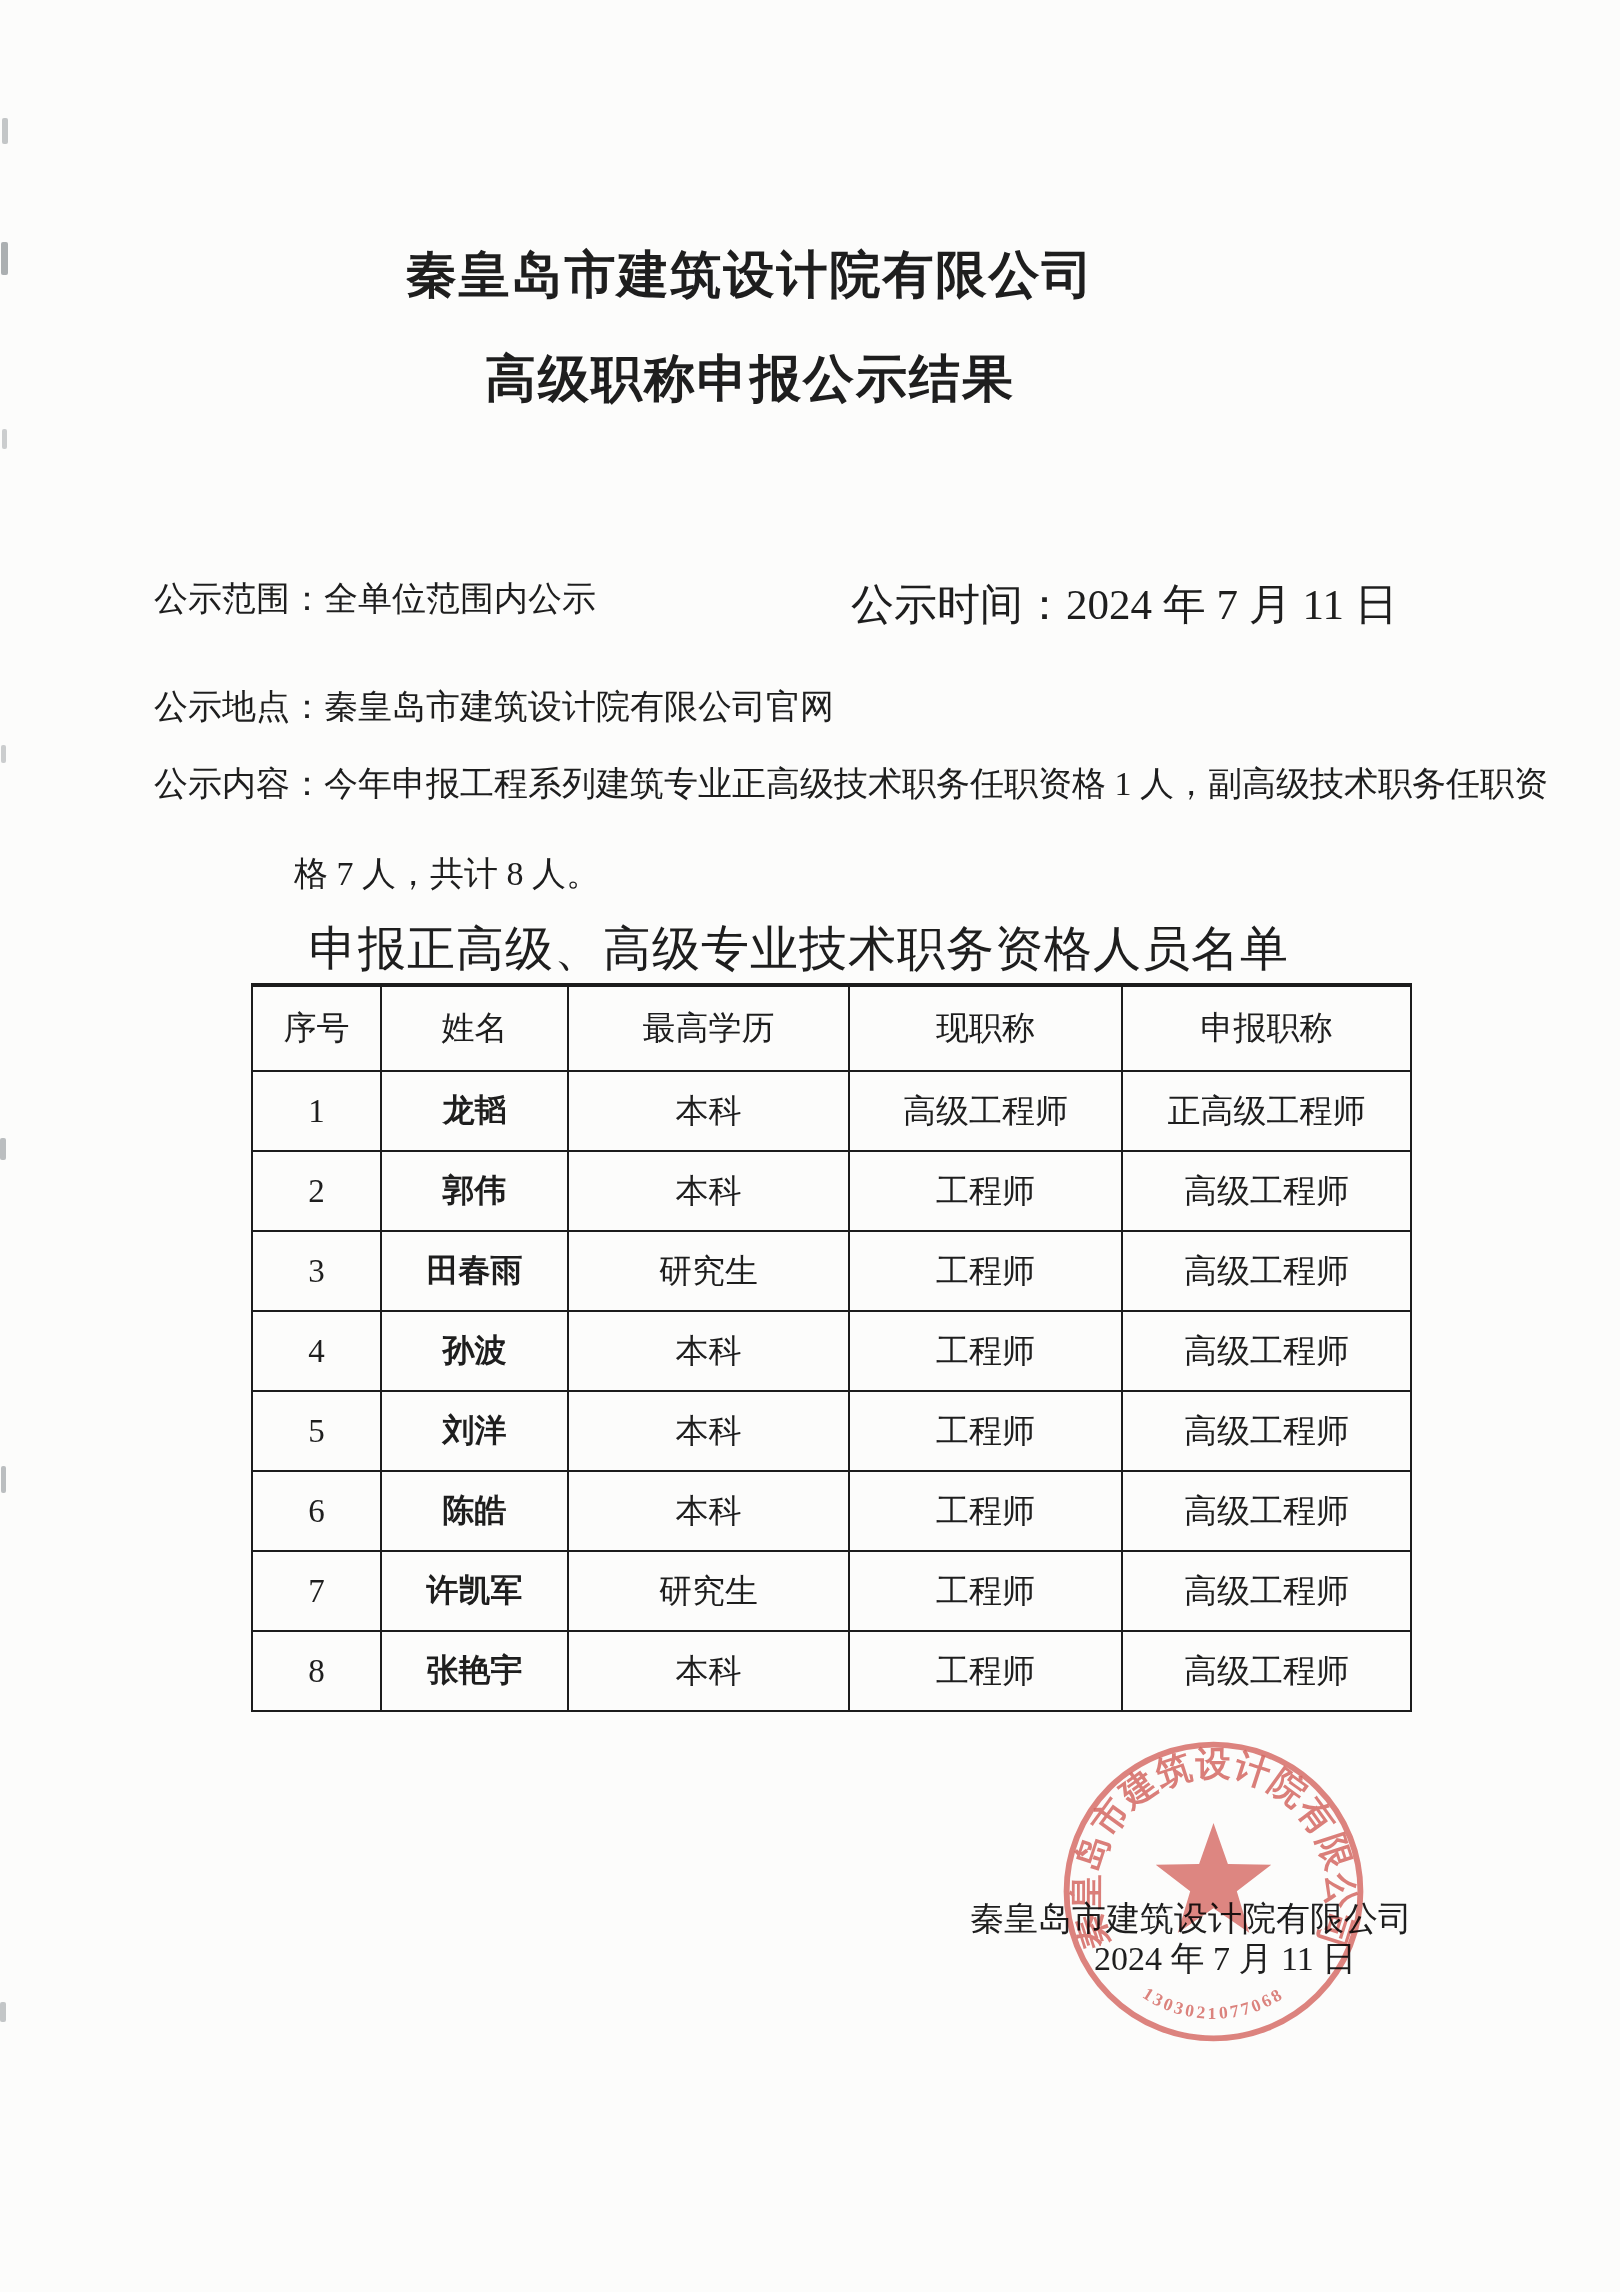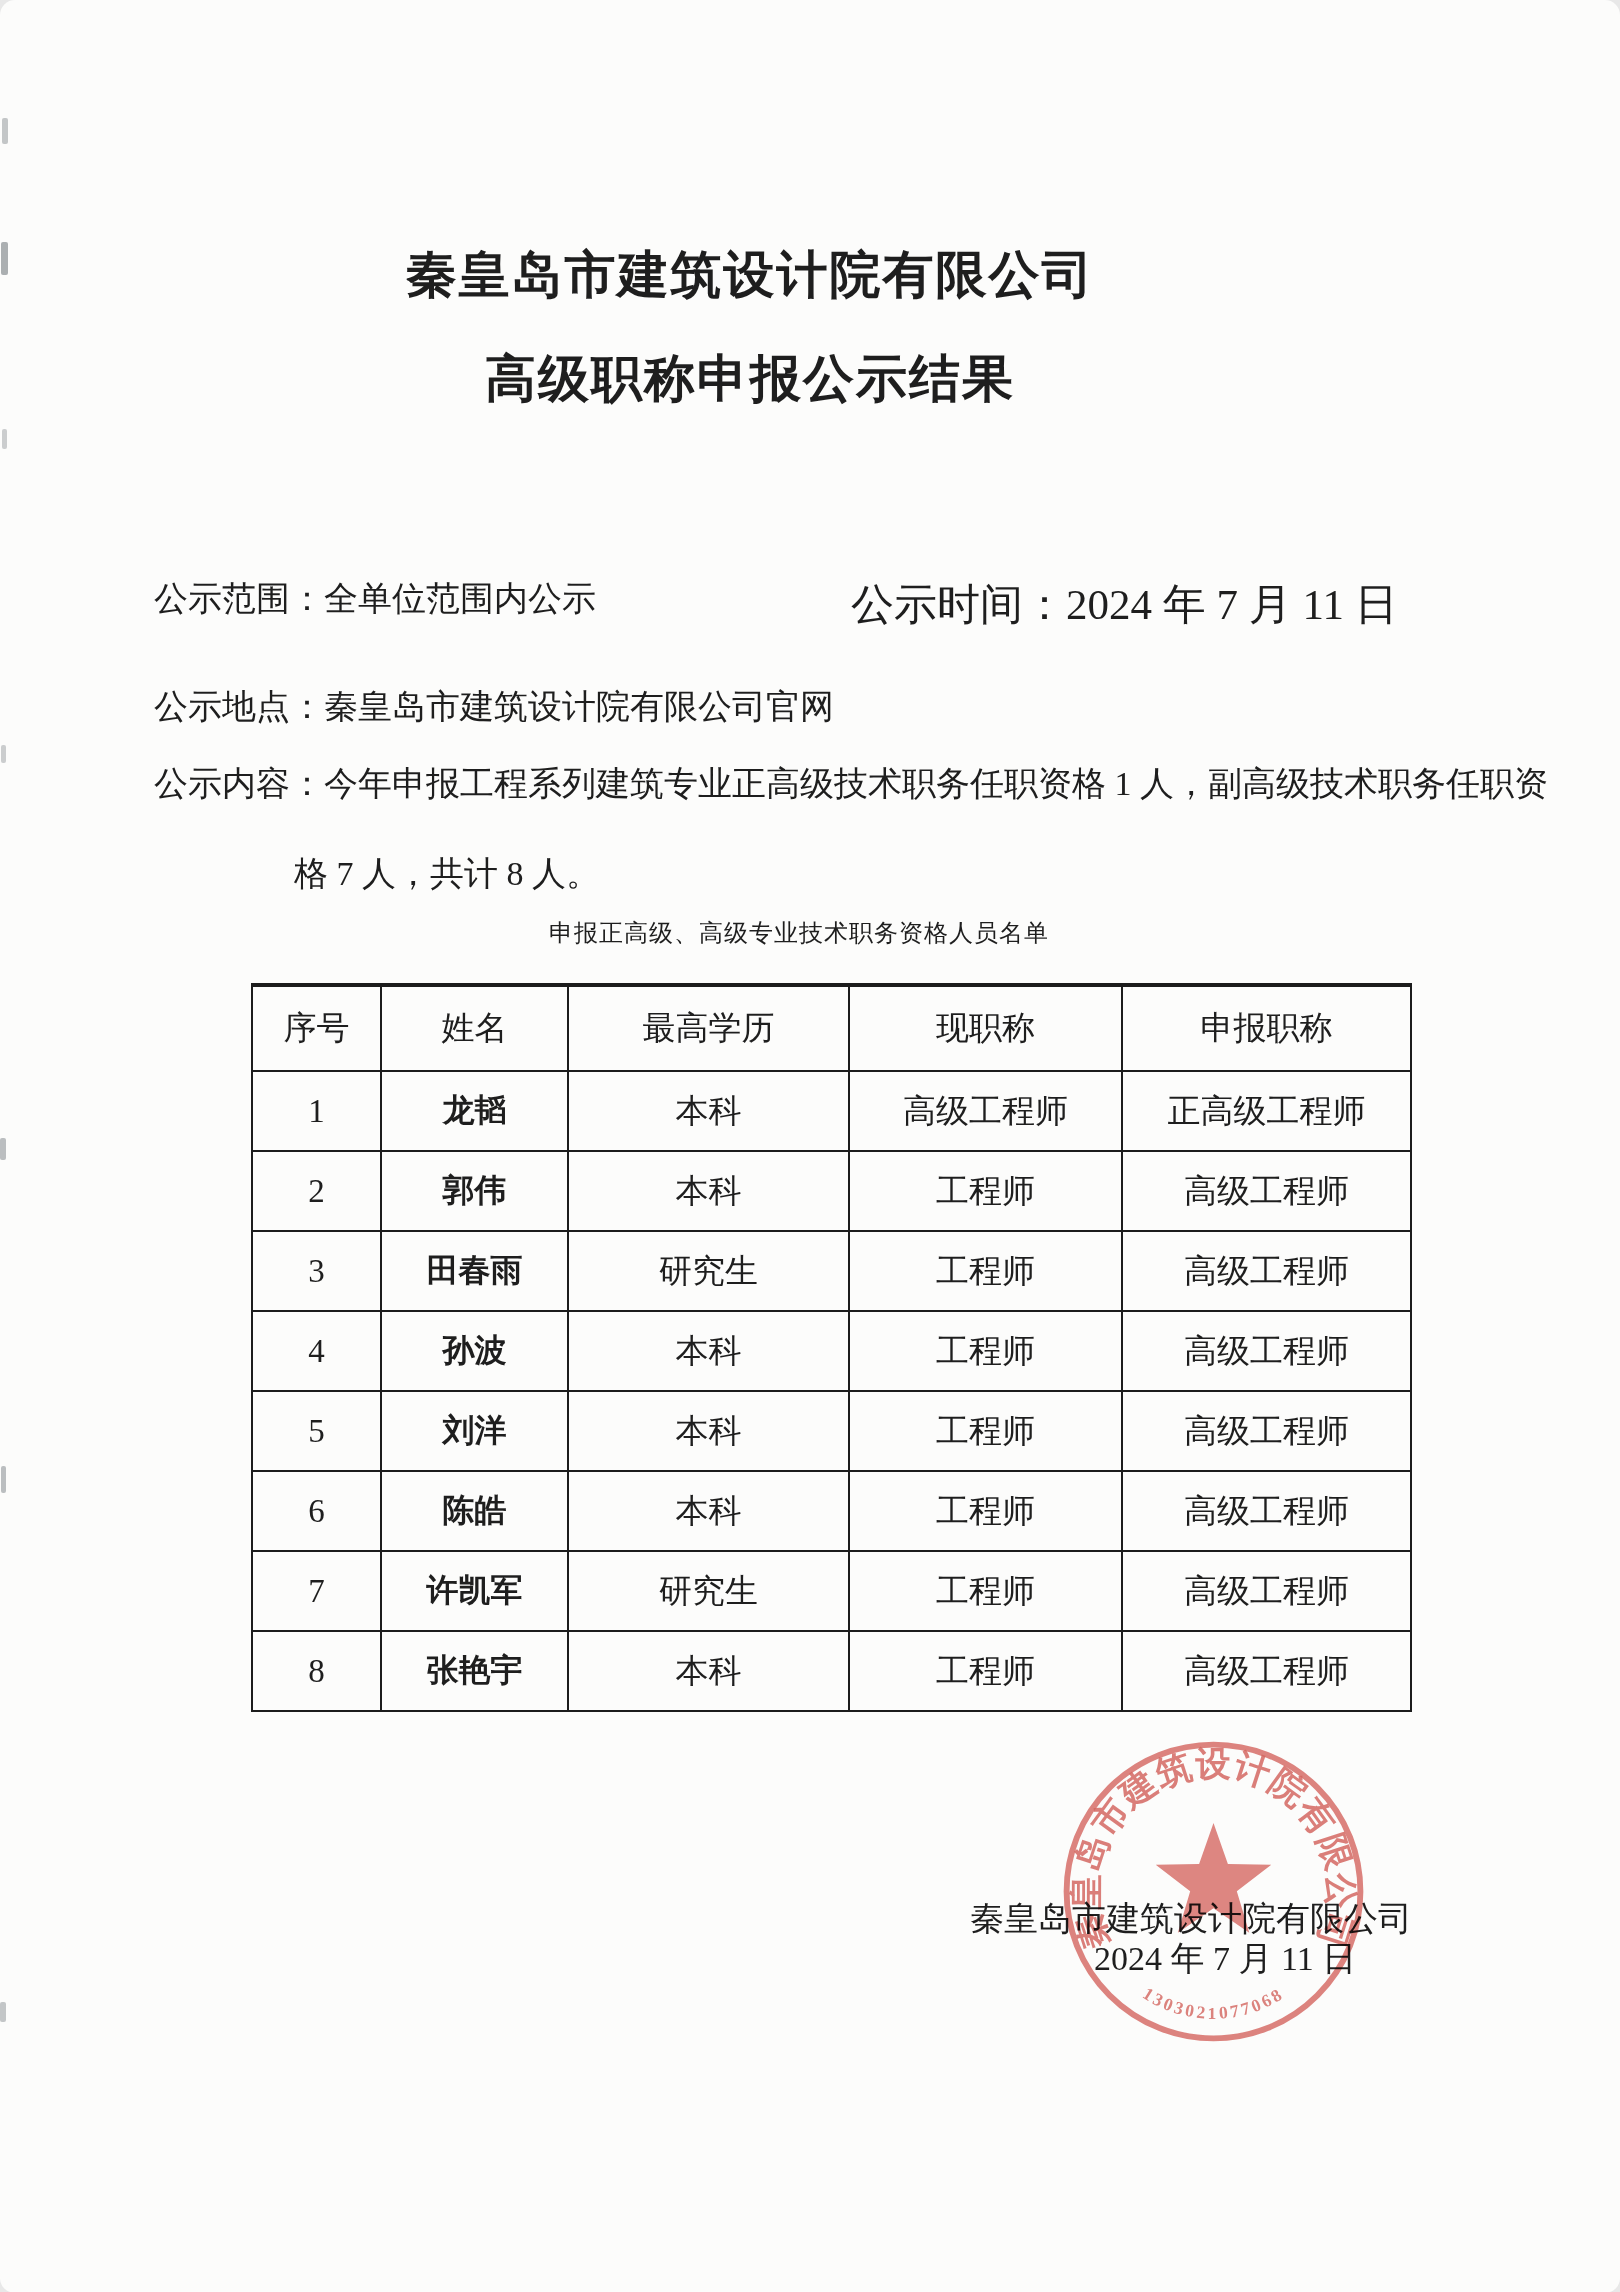--- a/index.html
+++ b/index.html
@@ -6,21 +6,20 @@
   html, body { background: #e8e8e8; }
   .page {
     position: relative;
     width: 1620px;
     height: 2293px;
     margin: 0 auto;
     background: #fcfcfb;
     overflow: hidden;
     color: #1e1e1e;
     font-family: "Liberation Serif", "DejaVu Serif", serif;
-    border-radius: 15px;
   }
 
   
   .title-block {
     position: absolute;
     left: 0; top: 223px;
     width: 1500px;
     text-align: center;
   }
   .title-line {
@@ -50,21 +49,21 @@
   .info-location { top: 684px; }
   .info-content1 { top: 761px; }
   .info-content2 { top: 851px; left: 294px; }
 
   
   .table-title {
     position: absolute;
     left: 219px; top: 917px;
     width: 1160px;
     text-align: center;
-    font-size: 24px;
+    font-size: 48px;
     letter-spacing: 1px;
   }
   table.roster {
     position: absolute;
     left: 219px; top: 983px;
     width: 1160px;
     border-collapse: collapse;
     table-layout: fixed;
     font-size: 33px;
   }

